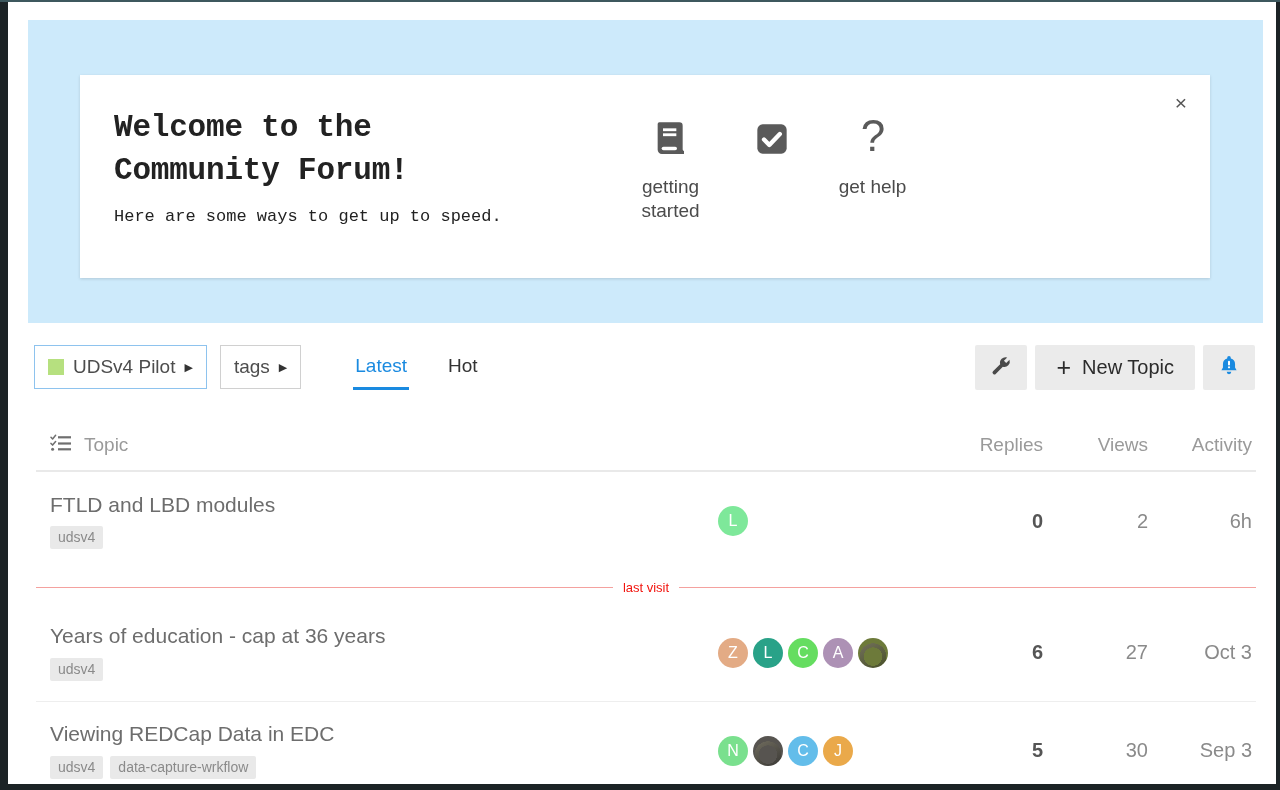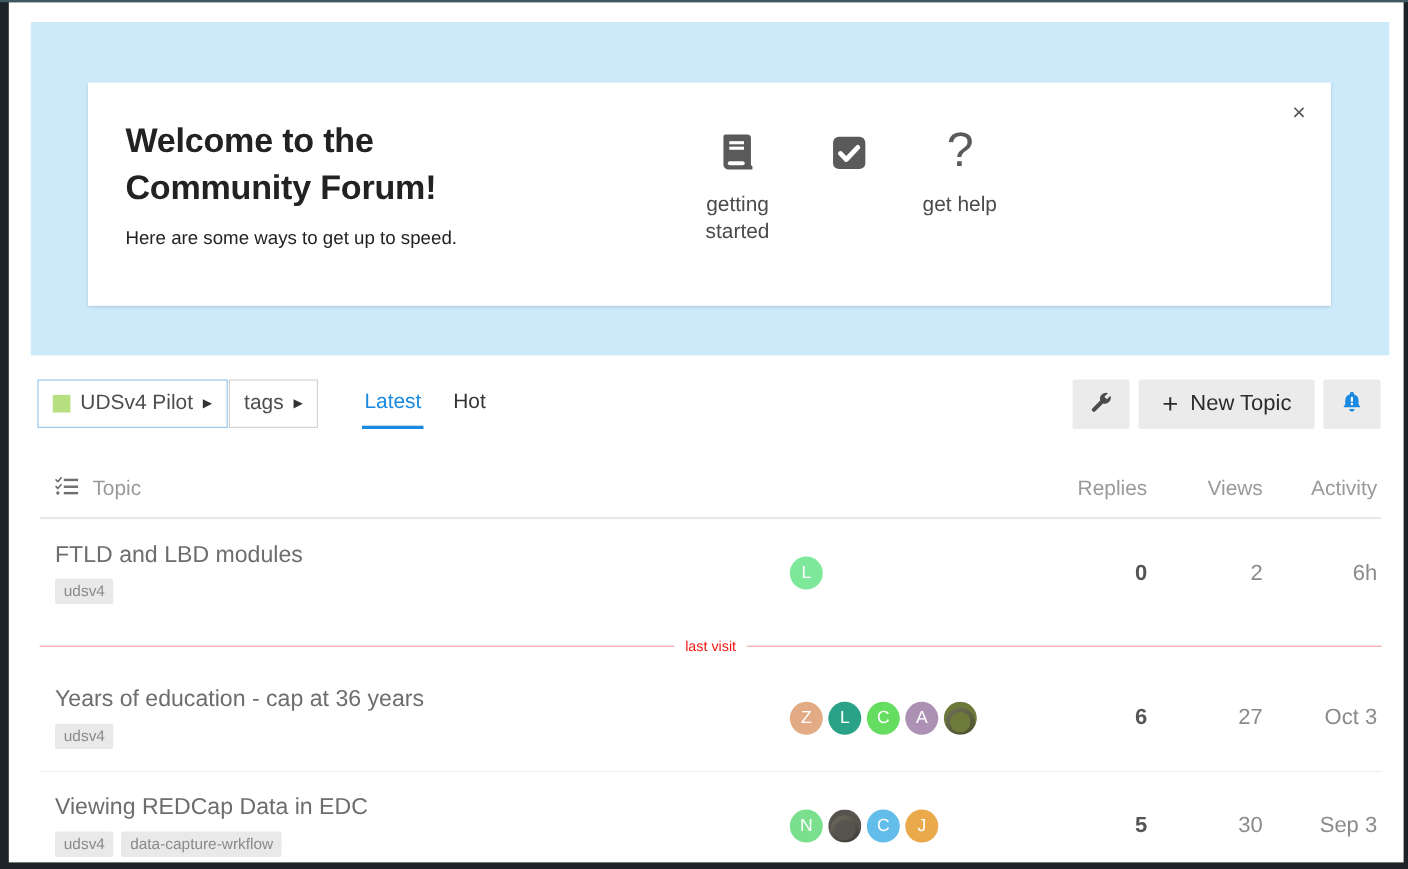--- a/index.html
+++ b/index.html
@@ -46,20 +46,21 @@
     width: 1130px; height: 203px;
     background: #ffffff;
     box-shadow: 0 1px 3px rgba(0,0,0,0.14);
     display: flex;
     align-items: flex-start;
   }
   .banner-text {
     padding: 32px 0 0 34px;
     width: 540px;
     flex: 0 0 auto;
+    font-family: Liberation Mono, monospace;
   }
   .banner-title {
     font-size: 31px;
     font-weight: bold;
     line-height: 1.38;
     color: #222222;
     letter-spacing: -0.2px;
     margin: 0;
     white-space: pre-line;
   }
@@ -108,21 +109,21 @@
 
   
   .navbar {
     position: absolute;
     left: 20px; top: 332px;
     width: 1235px; height: 66px;
     display: flex;
     align-items: center;
     padding: 0 8px 0 6px;
   }
-  .nav-left { display: flex; align-items: center; gap: 1px; justify-content: flex-end; }
+  .nav-left { display: flex; align-items: center; gap: 13px; justify-content: flex-end; }
   .nav-right { margin-left: auto; display: flex; align-items: center; gap: 8px; }
 
   .dropdown-btn {
     height: 44px;
     display: flex; align-items: center; gap: 9px;
     padding: 0 13px;
     background: #fff;
     border: 1px solid #d0d0d0;
     font-size: 19px;
     color: #4d4d4d;

